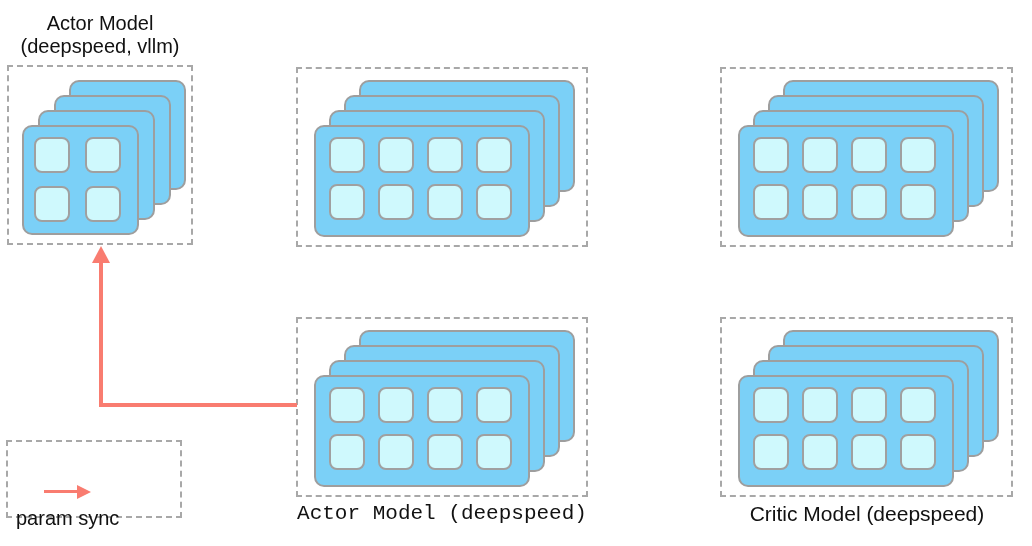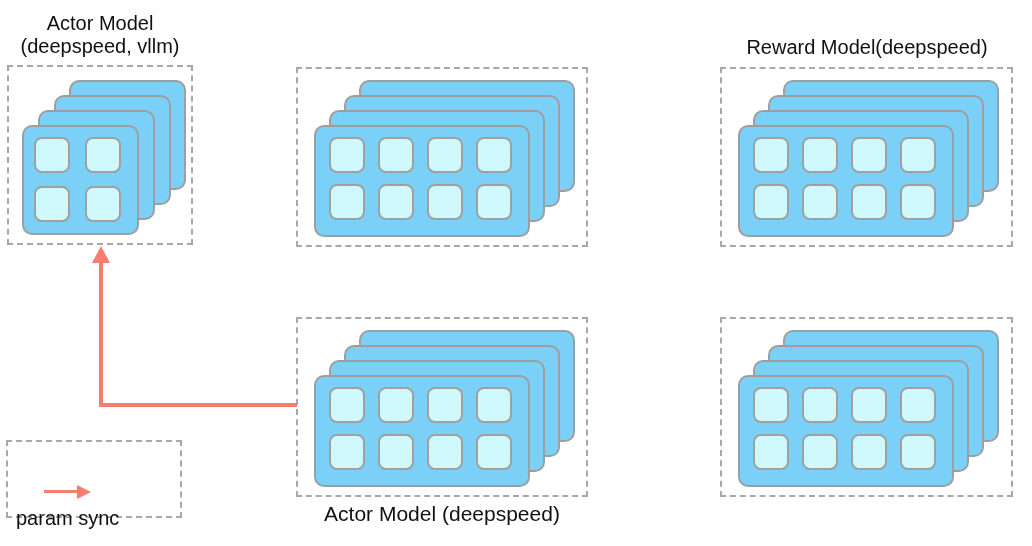--- a/index.html
+++ b/index.html
@@ -64,21 +64,21 @@
   #box-actor-vllm { left:7px;   top:65px;  width:186px; height:180px; }
   #box-reference  { left:296px; top:67px;  width:292px; height:180px; }
   #box-reward     { left:720px; top:67px;  width:293px; height:180px; }
   #box-actor-ds   { left:296px; top:317px; width:292px; height:180px; }
   #box-critic     { left:720px; top:317px; width:293px; height:180px; }
 
   
   #label-actor-vllm { left:5px;   top:12px;  width:190px; }
   #label-reference  { left:292px; top:36px;  width:300px; }
   #label-reward     { left:717px; top:36px;  width:300px; }
-  #label-actor-ds   { left:292px; top:502px; width:300px; }
+  #label-actor-ds   { left:292px; top:502px; width:300px;font-family:Liberation Mono, monospace; }
   #label-critic     { left:717px; top:502px; width:300px; }
 
   
   .arrowhead-up {
     position:absolute; left:92px; top:246px; width:0; height:0;
     border-left:9px solid transparent; border-right:9px solid transparent;
     border-bottom:17px solid var(--arrow,#f97c70);
   }
   .arrow-shaft-v { position:absolute; left:99px; top:261px; width:4px; height:146px; background:var(--arrow,#f97c70); }
   .arrow-shaft-h { position:absolute; left:99px; top:403px; width:198px; height:4px; background:var(--arrow,#f97c70); }
@@ -127,21 +127,20 @@
           <div class="cell"></div>
           <div class="cell"></div>
           <div class="cell"></div>
           <div class="cell"></div>
           <div class="cell"></div>
           <div class="cell"></div>
         </div>
       </div>
   </div>
 
-  <div class="label" id="label-reward">Reward Model(deepspeed)</div>
   <div class="dashed-box" id="box-reward">
     <div class="stack stack-2x4">
         <div class="card c4"></div>
         <div class="card c3"></div>
         <div class="card c2"></div>
         <div class="card c1 front">
           <div class="cell"></div>
           <div class="cell"></div>
           <div class="cell"></div>
           <div class="cell"></div>
@@ -182,20 +181,21 @@
           <div class="cell"></div>
           <div class="cell"></div>
           <div class="cell"></div>
           <div class="cell"></div>
           <div class="cell"></div>
           <div class="cell"></div>
           <div class="cell"></div>
         </div>
       </div>
   </div>
+  <div class="label bottom" id="label-critic">Critic Model (deepspeed)</div>
 
   <div>
     <div class="arrowhead-up"></div>
     <div class="arrow-shaft-v"></div>
     <div class="arrow-shaft-h"></div>
   </div>
 
   <div class="dashed-box" id="legend-box">
     <div class="legend-row">
       <span class="legend-arrow">

